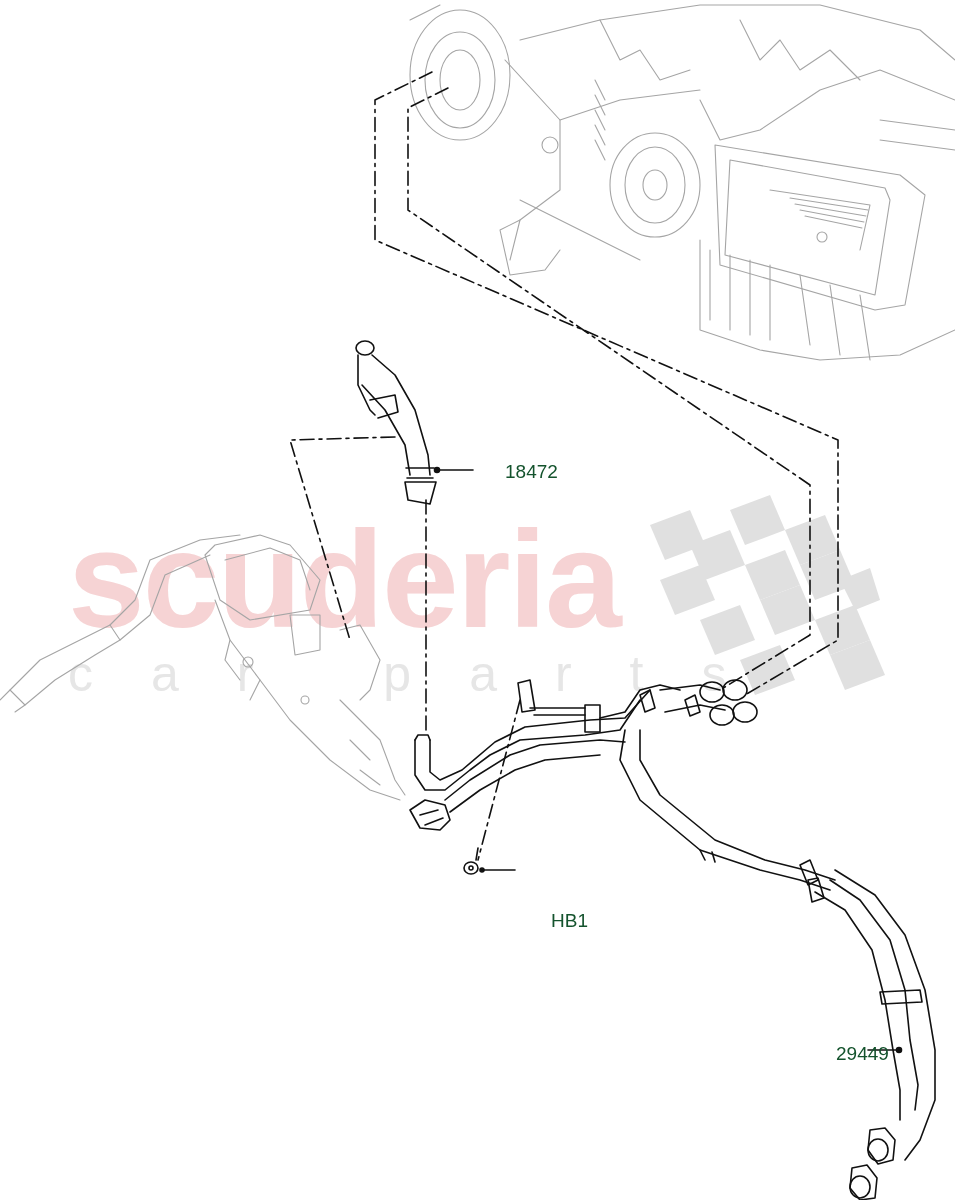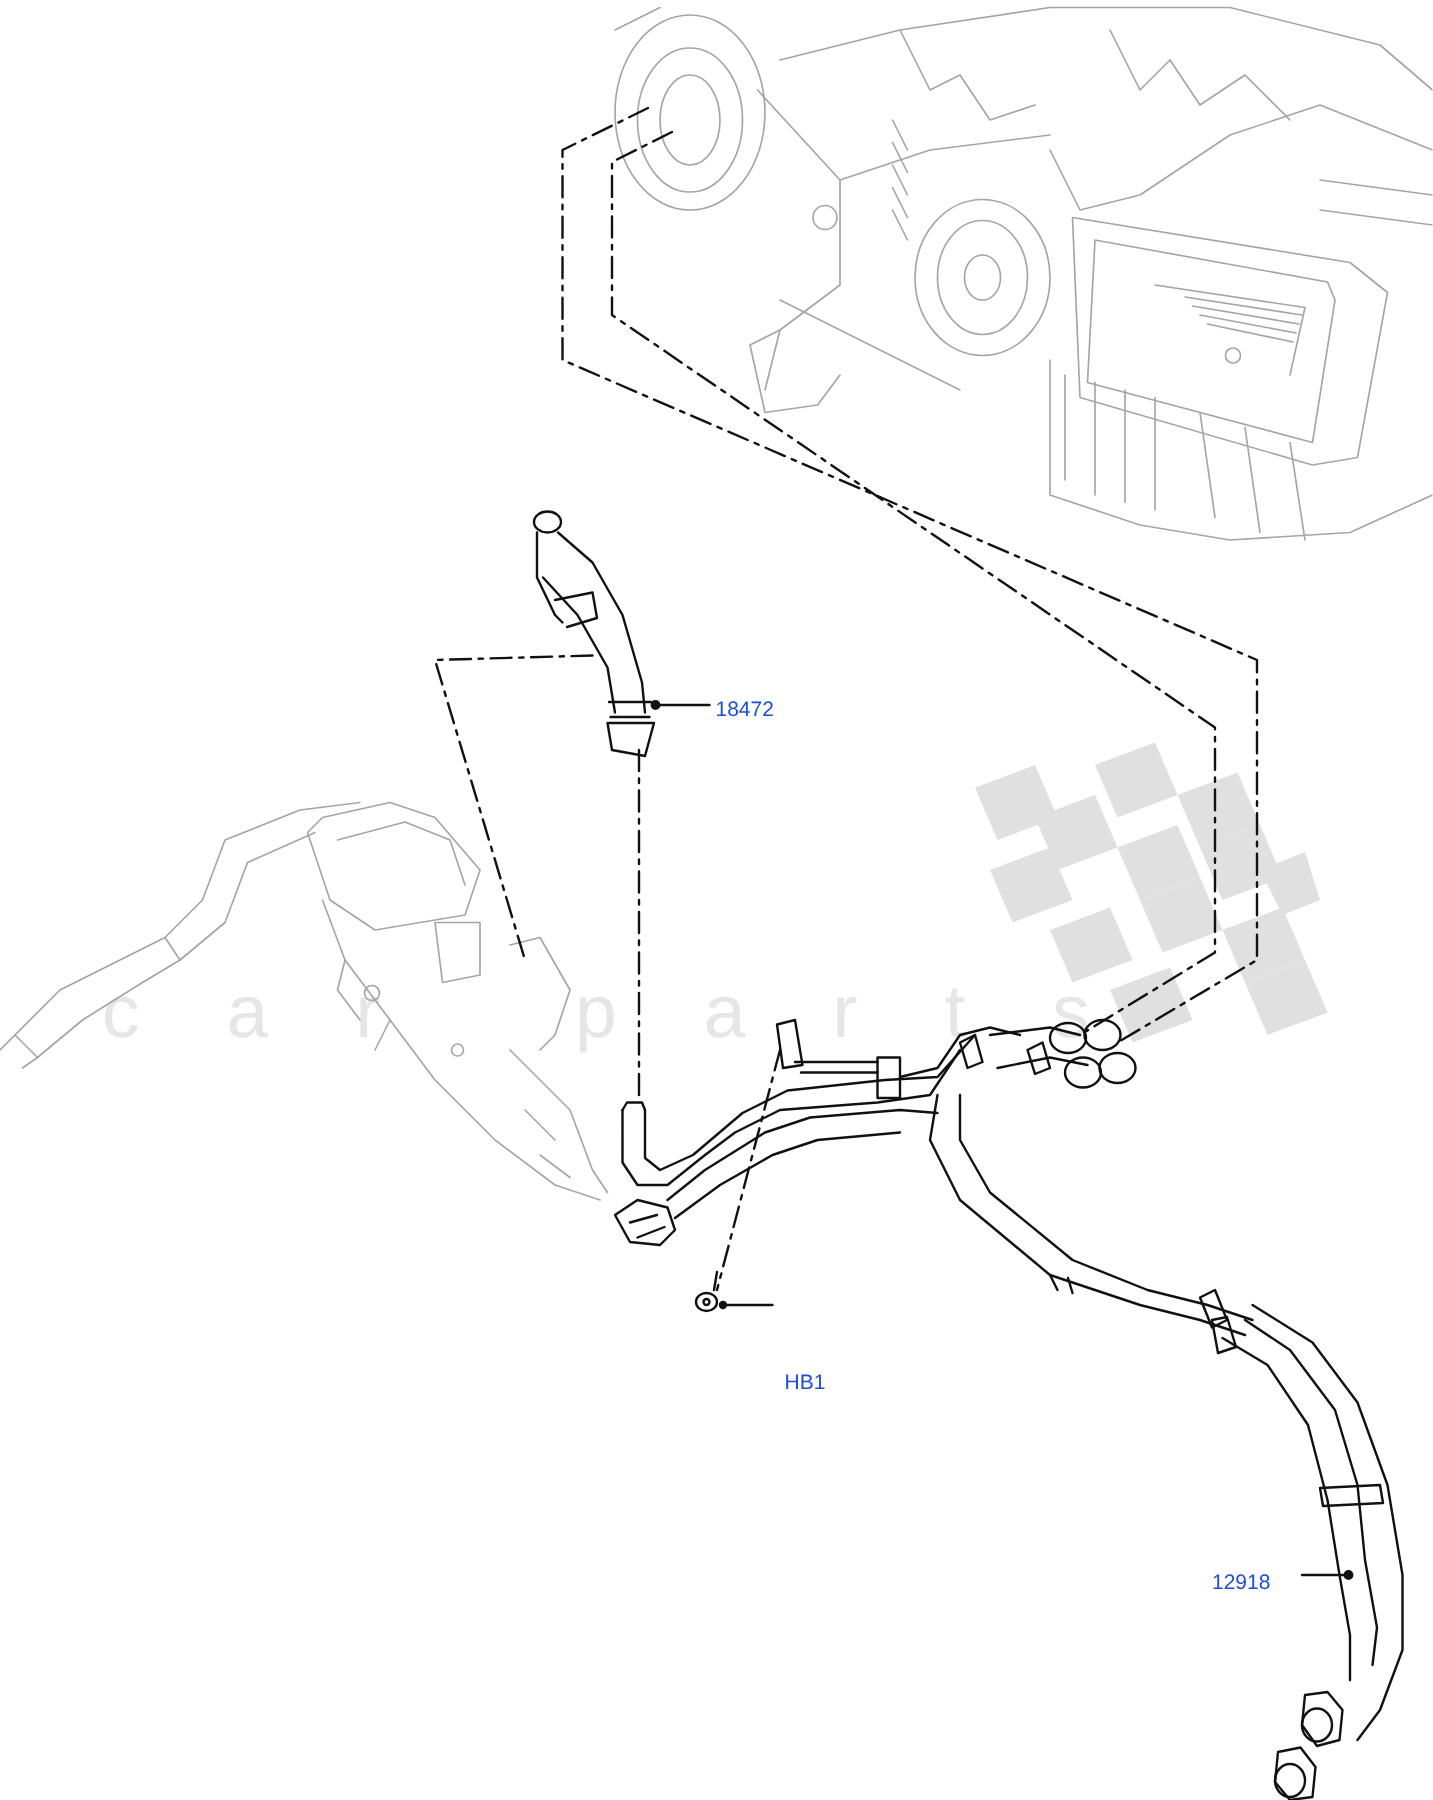--- a/index.html
+++ b/index.html
@@ -1,20 +1,20 @@
 <!DOCTYPE html>
 <html><head>
   <meta charset="utf-8">
   <style>
     html, body { margin: 0; padding: 0; background: #ffffff; }
     body { width: 955px; height: 1200px; position: relative; overflow: hidden; font-family: "Liberation Sans", sans-serif; }
     #canvas { position: absolute; left: 0; top: 0; width: 955px; height: 1200px; }
     .wm-text { position: absolute; font-family: "Liberation Sans", sans-serif; font-weight: bold; color: #f6d3d4; letter-spacing: -2px; }
     .wm-sub { position: absolute; font-family: "Liberation Sans", sans-serif; color: #e6e6e6; letter-spacing: 58px; }
-    .callout { position: absolute; font-family: "Liberation Sans", sans-serif; font-size: 14px; color: #1d4ed8; line-height: 20px; }
+    .callout { position: absolute; font-family: "Liberation Sans", sans-serif; font-size: 19px; color: #14532d; line-height: 20px; margin-left: 28px; }
   </style>
 </head>
 <body>
 
 <div id="canvas">
 
   <svg style="position:absolute;left:0;top:0" width="955" height="1200">
     <g fill="#e0e0e0">
       <polygon points="650,525 690,510 705,545 665,560"></polygon>
       <polygon points="690,545 730,530 745,565 705,580"></polygon>
@@ -24,20 +24,21 @@
       <polygon points="785,530 825,515 840,550 800,565"></polygon>
       <polygon points="700,620 740,605 755,640 715,655"></polygon>
       <polygon points="760,600 800,585 815,620 775,635"></polygon>
       <polygon points="800,565 840,550 855,585 815,600"></polygon>
       <polygon points="815,620 855,605 870,640 830,655"></polygon>
       <polygon points="840,580 870,568 880,600 855,610"></polygon>
       <polygon points="740,660 780,645 795,680 755,695"></polygon>
       <polygon points="830,655 870,640 885,675 845,690"></polygon>
     </g>
   </svg>
+  <div class="wm-text" style="left:68px;top:500px;font-size:138px;">scuderia</div>
   <div class="wm-sub" style="left:68px;top:645px;font-size:50px;">car parts</div>
 
   <svg style="position:absolute;left:0;top:0" width="955" height="1200" fill="none" stroke-linecap="round" stroke-linejoin="round">
 
     <g stroke="#a5a5a5" stroke-width="1.1">
       <ellipse cx="460" cy="75" rx="50" ry="65"></ellipse>
       <ellipse cx="460" cy="80" rx="35" ry="48"></ellipse>
       <ellipse cx="460" cy="80" rx="20" ry="30"></ellipse>
       <path d="M410,20 L440,5 M520,40 L600,20 L700,5 L820,5 L920,30 L955,60"></path>
       <path d="M505,60 L560,120 L560,190 L520,220 L510,260"></path>
@@ -139,14 +140,14 @@
       <path d="M476,860 L478,848"></path>
       <ellipse cx="471" cy="868" rx="7" ry="6"></ellipse>
       <circle cx="471" cy="868" r="2"></circle>
       <circle cx="482" cy="870" r="2" fill="#111"></circle>
       <line x1="482" y1="870" x2="515" y2="870"></line>
     </g>
   </svg>
 
   <div class="callout" style="left:477px;top:462px;">18472</div>
   <div class="callout" style="left:523px;top:911px;">HB1</div>
-  <div class="callout" style="left:808px;top:1044px;">12918</div>
+  <div class="callout" style="left:808px;top:1044px;">29449</div>
 </div>
 
 </body></html>

